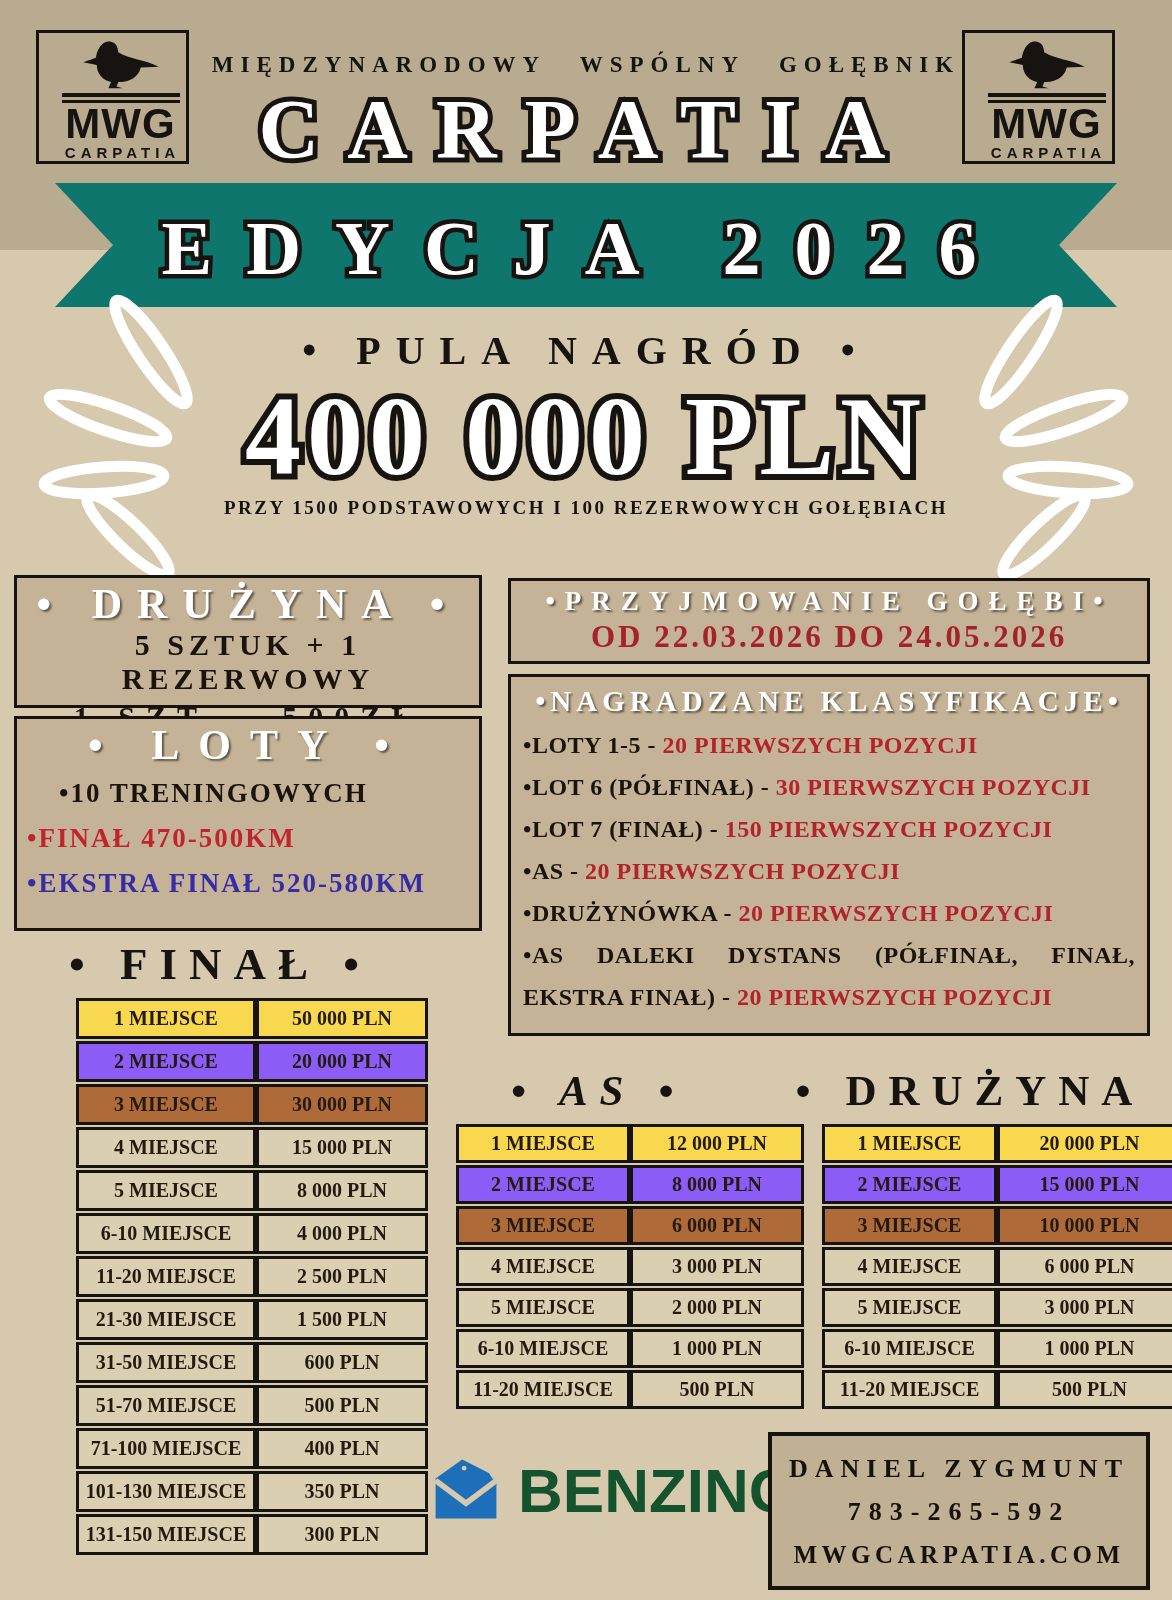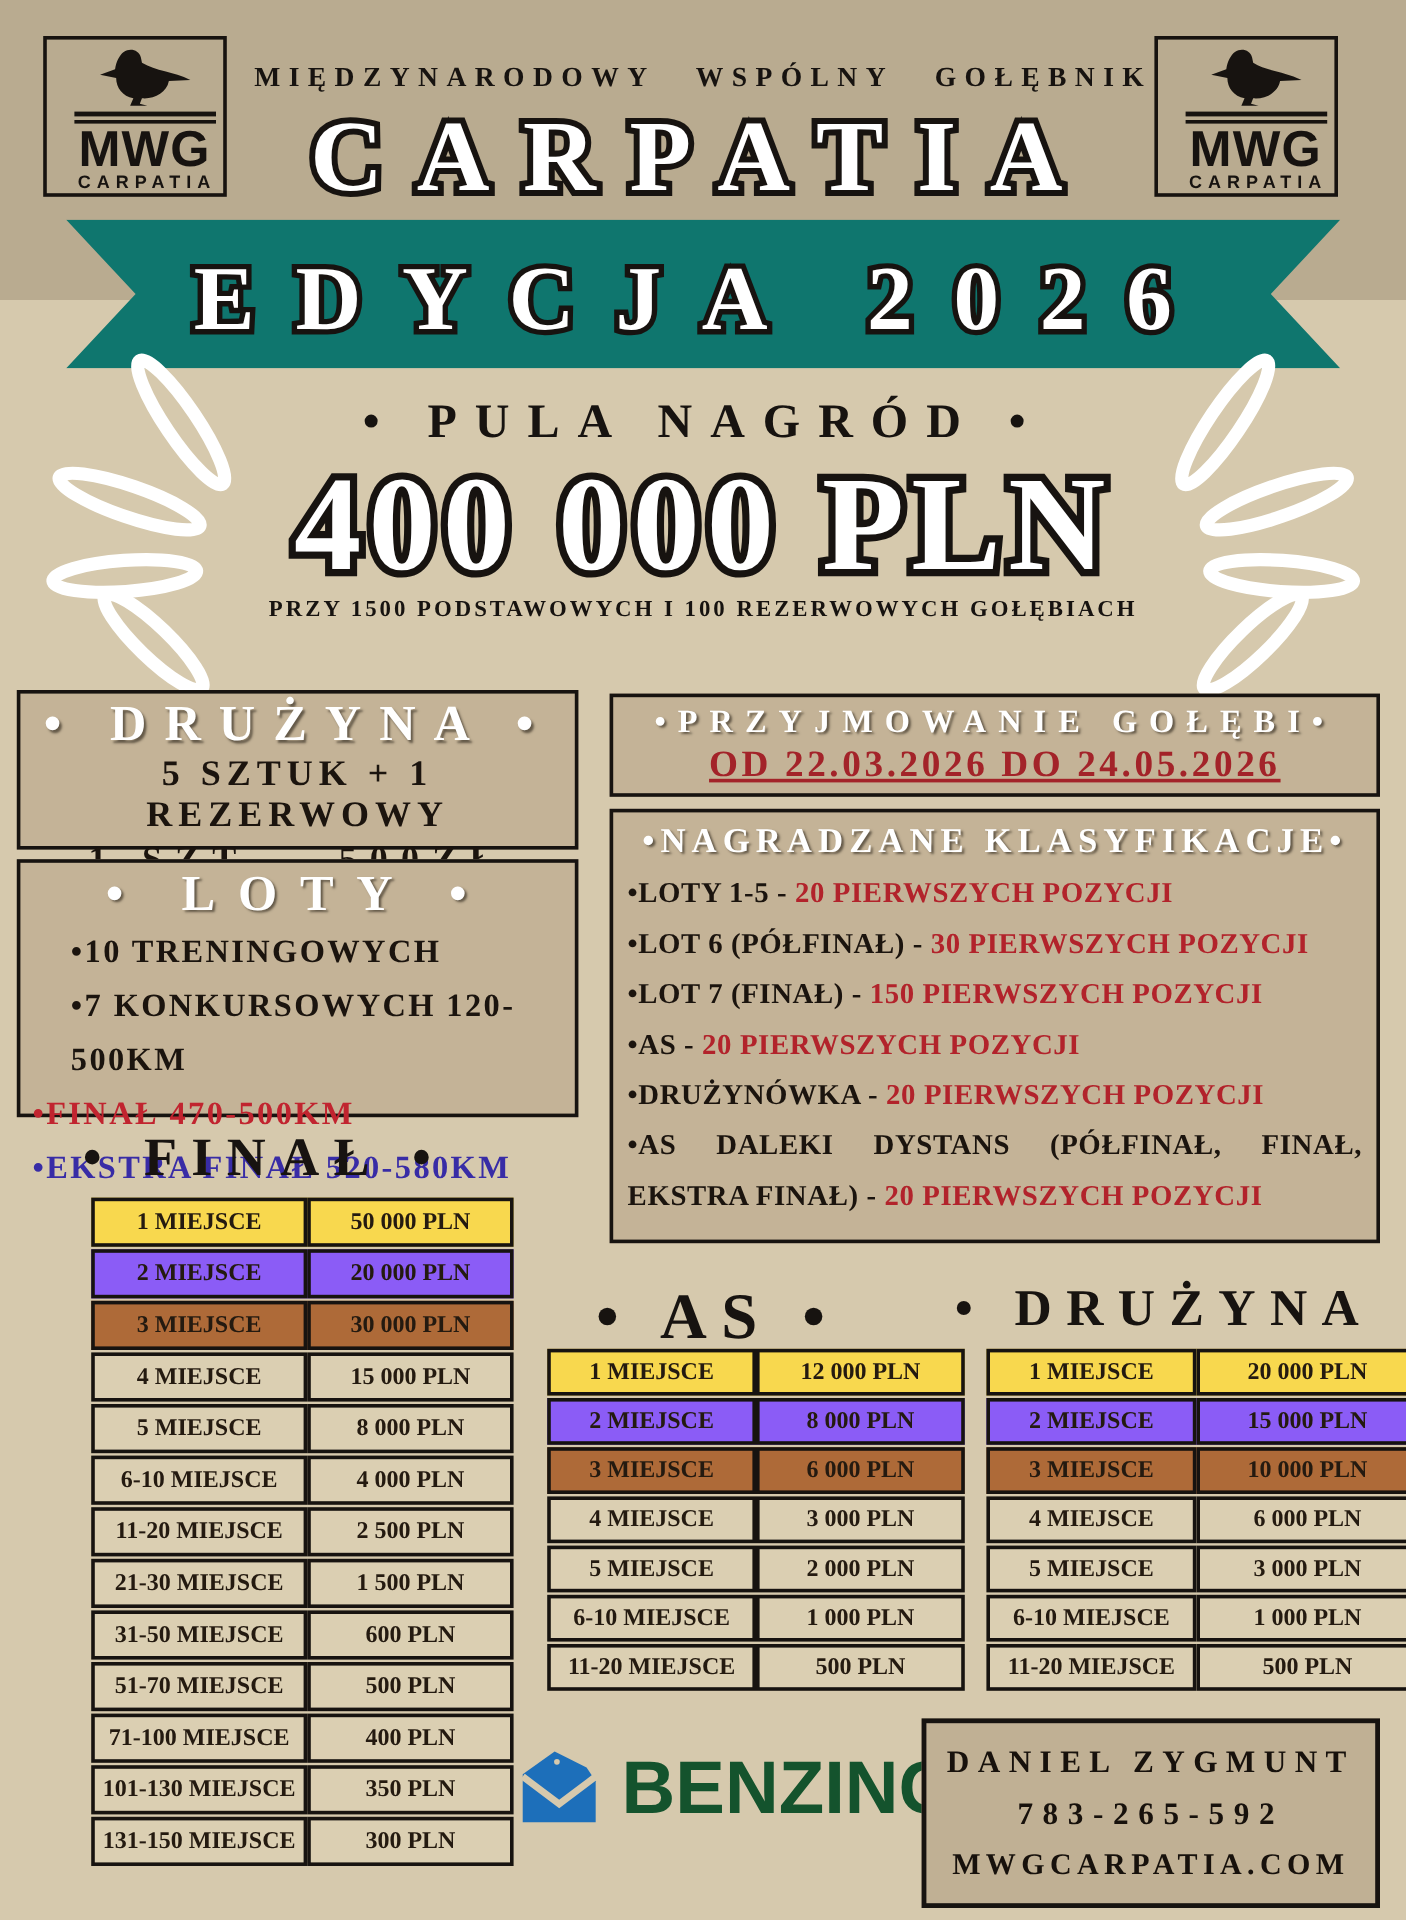--- a/index.html
+++ b/index.html
@@ -75,33 +75,33 @@
   .team-line1 { font-weight:bold; font-size:30px; letter-spacing:5px; margin-top:0px; }
   .team-line2 { font-weight:bold; font-size:30px; letter-spacing:11px; margin-top:4px; }
 
   .flights { left:14px; top:716px; width:468px; height:215px; padding:2px 10px 0 10px; }
   .flights .panel-title { font-size:42px; letter-spacing:19px; }
   .flights-list { list-style:none; font-weight:bold; font-size:27px; letter-spacing:2px; line-height:45px; margin-top:2px; }
   .c-dark { color:#1b140e;margin-left:32px; } .c-red { color:#c1242f; } .c-blue { color:#382ca6; }
 
   .intake { left:508px; top:578px; width:642px; height:86px; text-align:center; padding-top:5px; }
   .intake .panel-title { font-size:27px; letter-spacing:10px; }
-  .intake-dates { font-weight:bold; font-size:31px; letter-spacing:3px; color:#a32329; margin-top:2px;text-decoration:underline; }
+  .intake-dates { font-weight:bold; font-size:31px; letter-spacing:3px; color:#a32329; margin-top:2px; }
 
   .classif { left:508px; top:674px; width:642px; height:362px; padding:8px 12px 0 12px; }
   .classif .panel-title { font-size:29px; letter-spacing:5px; }
   .classif-list { margin-top:6px; }
   .classif-item { font-weight:bold; font-size:24px; letter-spacing:0.5px; line-height:42px; color:#1b140e; }
   .classif-item.justify { text-align:justify; }
   .classif-item .val { color:#b2232b; }
 
   
   .tbl-title { text-align:center; font-weight:bold; color:#171310; }
   .final-title { left:44px; top:938px; width:352px; font-size:45px; letter-spacing:12px; }
-  .as-title    { left:424px; top:1066px; width:348px; font-size:54px; letter-spacing:12px; }
+  .as-title    { left:424px; top:1066px; width:348px; font-size:43px; letter-spacing:12px;font-style:italic; }
   .team-title  { left:790px; top:1066px; width:360px; font-size:43px; letter-spacing:12px; }
 
   .ptable { display:flex; flex-direction:column;margin-left:32px; }
   .final-table { left:44px;  top:998px; }
   .as-table    { left:424px; top:1124px; }
   .team-table  { left:790px; top:1124px; }
   .prow { display:flex; margin-bottom:2px; }
   .pcell {
     border:3px solid #171310; height:41px;
     display:flex; align-items:center; justify-content:center;
@@ -199,21 +199,20 @@
 <div class="abs panel team-info">
   <div class="panel-title">• DRUŻYNA •</div>
   <div class="team-line1">5 SZTUK + 1 REZERWOWY</div>
   <div class="team-line2">1 SZT. - 500ZŁ</div>
 </div>
 
 <div class="abs panel flights">
   <div class="panel-title">• LOTY •</div>
   <ul class="flights-list">
     <li class="c-dark">•10 TRENINGOWYCH</li>
-    <li class="c-dark">•7 KONKURSOWYCH 120-500KM</li>
     <li class="c-red">•FINAŁ 470-500KM</li>
     <li class="c-blue">•EKSTRA FINAŁ 520-580KM</li>
   </ul>
 </div>
 
 <div class="abs panel intake">
   <div class="panel-title">•PRZYJMOWANIE GOŁĘBI•</div>
   <div class="intake-dates">OD 22.03.2026 DO 24.05.2026</div>
 </div>
 

